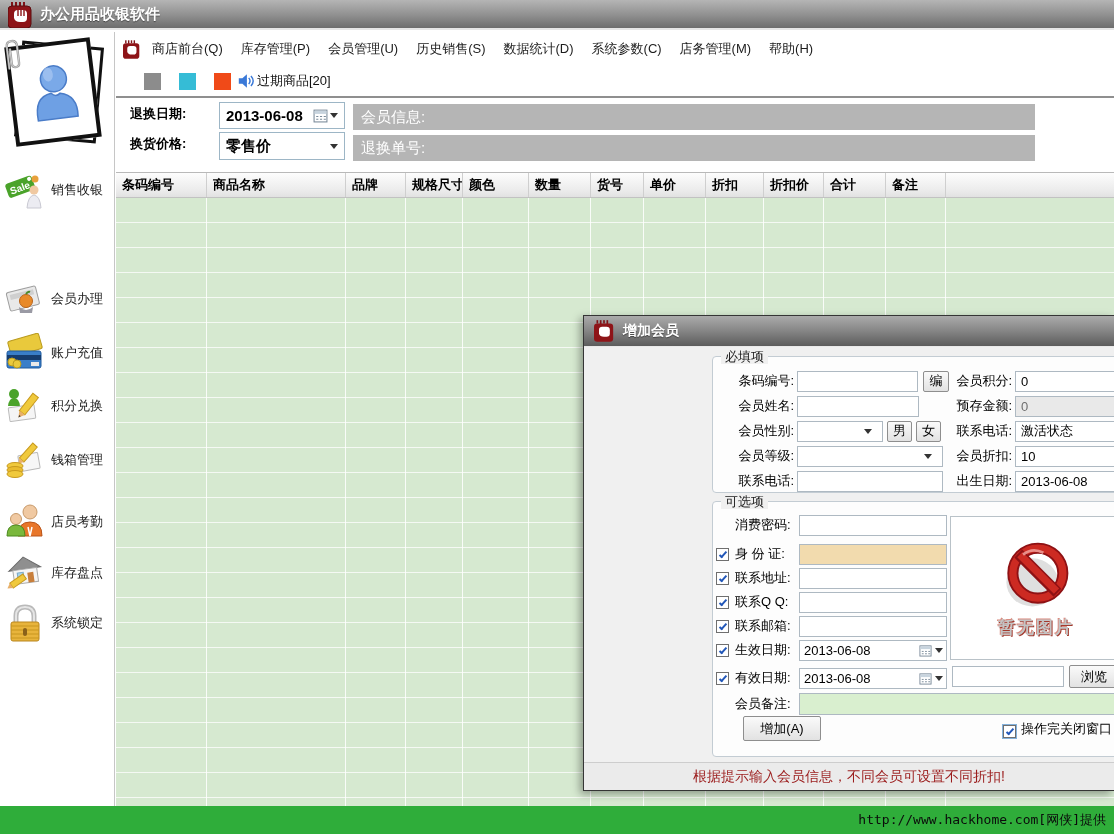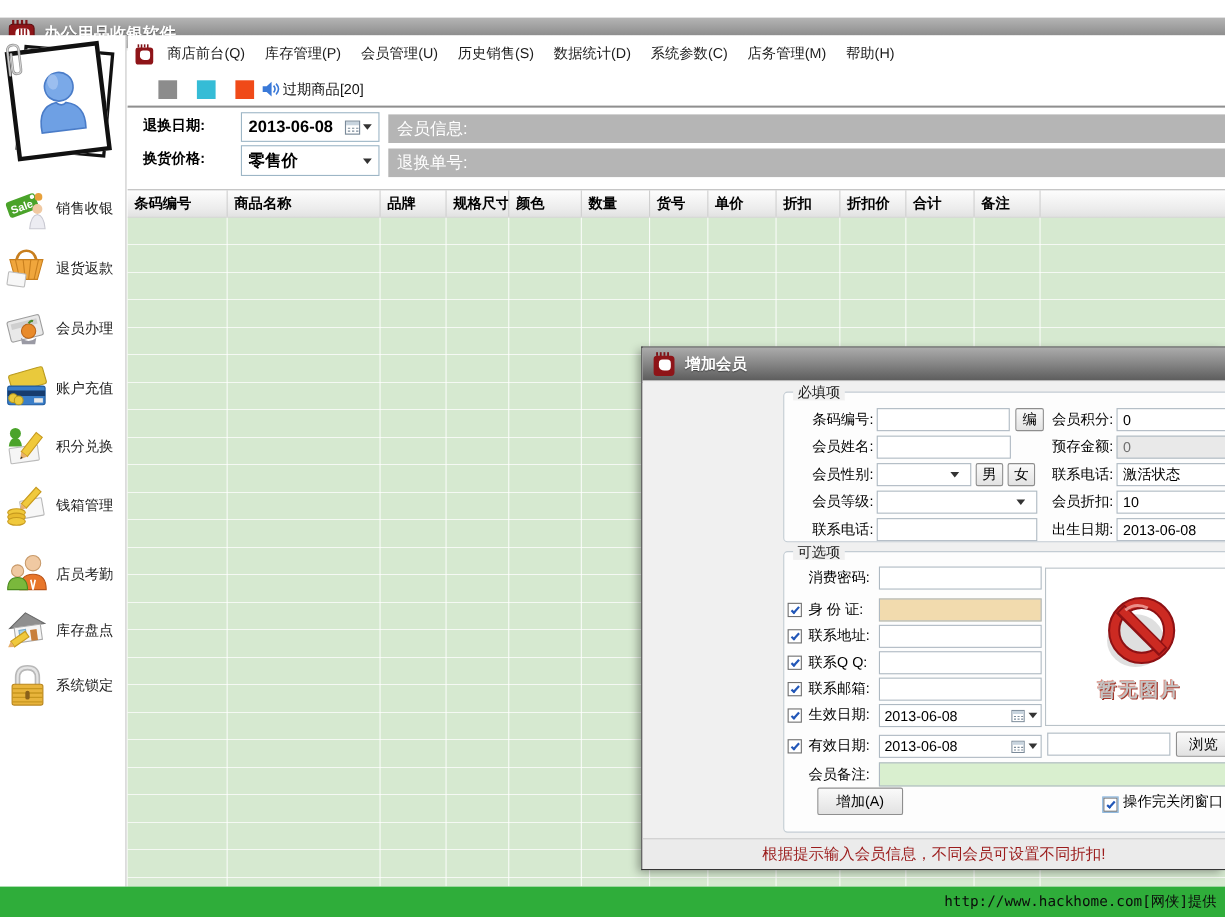--- a/index.html
+++ b/index.html
@@ -1,20 +1,20 @@
 <!DOCTYPE html>
 <html><head>
 <meta charset="utf-8">
 <style>
   * { margin:0; padding:0; box-sizing:border-box; }
   html,body { width:1114px; height:834px; background:#fff; font-family:"Liberation Sans", sans-serif; }
   .window { position:relative; width:1114px; height:834px; overflow:hidden; background:#fff; }
 
   
-  .titlebar { position:absolute; left:0; top:16px; width:1114px; height:30px;
+  .titlebar { position:absolute; left:0; top:0; width:1114px; height:30px;
     background:linear-gradient(180deg,#b5b5b5 0%,#8f8f8f 55%,#6d6d6d 100%);
     border-bottom:2px solid #e6e6e6; display:flex; align-items:center; }
   .titlebar .logo { margin:0 8px 0 8px; width:24px; height:26px; position:relative; top:1px; }
   .titlebar .wtitle { color:#fff; font-weight:bold; font-size:15px; text-shadow:0 1px 1px rgba(0,0,0,.45); }
 
   
   .sidebar { position:absolute; left:0; top:32px; width:115px; height:774px; background:#fff; border-right:1px solid #c6c6c6; }
   .photo-wrap { position:absolute; left:4px; top:4px; width:106px; height:122px; }
   .photo-back { position:absolute; left:14px; top:8px; width:82px; height:96px; background:#fff; border:3px solid #111; transform:rotate(5deg); }
   .photo-card { position:absolute; left:6px; top:6px; width:86px; height:100px; background:#fff; border:4px solid #111; transform:rotate(-7deg); display:flex; align-items:center; justify-content:center; }
@@ -37,21 +37,21 @@
   .form-area { position:absolute; left:116px; top:98px; width:998px; height:74px; background:#fff; }
   .flabel { position:absolute; left:14px; font-size:13px; font-weight:bold; color:#000; }
   .fl1 { top:7px; } .fl2 { top:37px; }
   .tbox { background:#fff; border:1px solid #9db6c6; display:flex; align-items:center; }
   .date-field { position:absolute; left:103px; top:4px; width:126px; height:27px; }
   .date-field .val { font-size:15px; font-weight:bold; margin-left:6px; flex:1; }
   .price-field { position:absolute; left:103px; top:34px; width:126px; height:28px; }
   .price-field .val { font-size:15px; font-weight:bold; margin-left:6px; flex:1; }
   .arrow-down { width:0; height:0; border-left:4px solid transparent; border-right:4px solid transparent; border-top:5px solid #333; margin:0 6px 0 2px; flex:none; }
   .cal-icon { width:15px; height:15px; flex:none; }
-  .gray-bar { position:absolute; left:237px; width:761px; height:26px; background:#b5b5b5; color:#fff; font-size:15px; display:flex; align-items:center; padding-left:8px; }
+  .gray-bar { position:absolute; left:237px; width:682px; height:26px; background:#b5b5b5; color:#fff; font-size:15px; display:flex; align-items:center; padding-left:8px; }
   .gb1 { top:6px; } .gb2 { top:37px; }
 
   
   .grid-header { position:absolute; left:116px; top:172px; width:998px; height:26px; display:flex;
     background:linear-gradient(180deg,#fdfdfd,#ececec 70%,#e2e2e2); border-top:1px solid #b9b9b9; border-bottom:1px solid #c2c2c2;font-weight:bold; }
   .grid-header .hcell { font-size:13px; color:#000; display:flex; align-items:center; padding-left:6px; border-right:1px solid #cfcfcf; overflow:hidden; white-space:nowrap; }
   .grid-body { position:absolute; left:116px; top:198px; width:998px; height:608px; background-color:#d6e9d0;
     background-image:repeating-linear-gradient(180deg, rgba(255,255,255,0) 0 24px, rgba(255,255,255,.75) 24px 25px); display:flex; }
   .grid-body .bcell { border-right:1px solid rgba(255,255,255,.85); height:100%; }
   .c0{width:91px;} .c1{width:139px;} .c2{width:60px;} .c3{width:57px;} .c4{width:66px;} .c5{width:62px;}
@@ -166,31 +166,20 @@
             <text x="4" y="21" font-size="10" font-weight="bold" fill="#fff" font-family="Liberation Sans, sans-serif">Sale</text>
           </g>
           <circle cx="30" cy="9" r="3.5" fill="#e8a13c"></circle>
           <circle cx="29" cy="20" r="4.5" fill="#f0c9a2"></circle>
           <path d="M22 38 q1-12 7-13 q6 1 7 13 z" fill="#ececf2" stroke="#c9c9d2"></path>
         </svg>
       </div>
       <div class="nlabel">销售收银</div>
     </div>
 
-    <div class="nav-item" style="top:188px;">
-      <div class="nicon">
-        <svg viewBox="0 0 40 40" width="40" height="40">
-          <path d="M4 12 h30 l-5 18 h-20 z" fill="#f0a63c" stroke="#c87f1e"></path>
-          <path d="M9 12 l4 18 M16 12 l2 18 M23 12 l-2 18 M30 12 l-4 18" stroke="#c87f1e" stroke-width="1"></path>
-          <path d="M10 12 q2-8 9-8 q7 0 9 8" fill="none" stroke="#c87f1e" stroke-width="2.4"></path>
-          <rect x="2" y="24" width="16" height="12" rx="1" fill="#f7f7f7" stroke="#bbb" transform="rotate(8 10 30)"></rect>
-        </svg>
-      </div>
-      <div class="nlabel">退货返款</div>
-    </div>
 
     <div class="nav-item" style="top:243px;">
       <div class="nicon">
         <svg viewBox="0 0 40 40" width="40" height="40">
           <rect x="3" y="10" width="30" height="19" rx="2" fill="#e9e9e9" stroke="#9e9e9e" transform="rotate(-14 18 20)"></rect>
           <rect x="6" y="13" width="24" height="5" fill="#cfcfcf" transform="rotate(-14 18 20)"></rect>
           <circle cx="21" cy="22" r="6.5" fill="#e88a2a" stroke="#b9641a"></circle>
           <path d="M21 15 q2-3 4-2" fill="none" stroke="#4a8a2a" stroke-width="2"></path>
           <path d="M14 28 q7 6 14 0 l-1 6 h-12 z" fill="#9a9aa4"></path>
         </svg>

